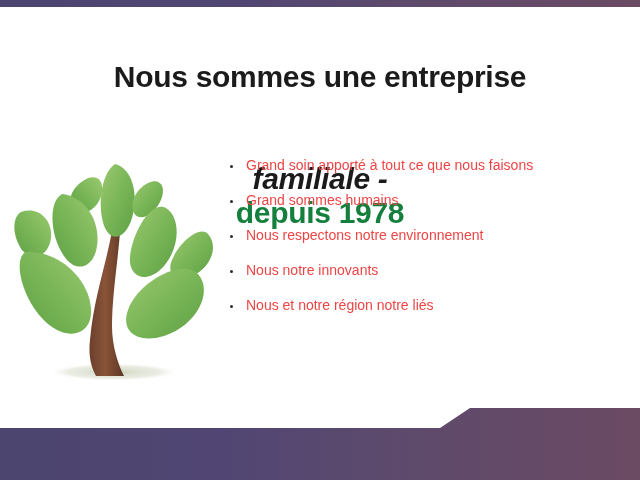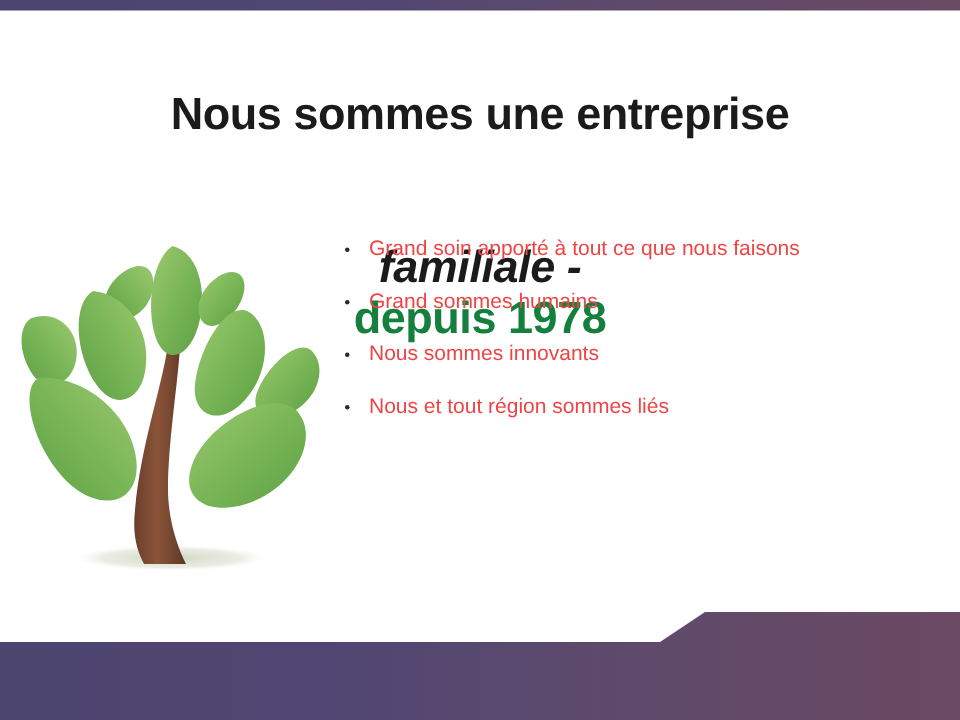--- a/index.html
+++ b/index.html
@@ -131,25 +131,29 @@
   <li>
       <span class="dot"></span>
       <span>Grand soin apporté à tout ce que nous faisons</span>
     </li>
   <li>
       <span class="dot"></span>
       <span>Grand sommes humains</span>
     </li>
   <li>
       <span class="dot"></span>
-      <span>Nous sommes innovants</span>
+      <span>Nous respectons notre environnement</span>
     </li>
   <li>
       <span class="dot"></span>
-      <span>Nous et tout région sommes liés</span>
+      <span>Nous notre innovants</span>
+    </li>
+  <li>
+      <span class="dot"></span>
+      <span>Nous et notre région notre liés</span>
     </li>
 </ul>
 
 <div class="footer">
   <svg width="640" height="80" viewBox="0 0 640 80" xmlns="http://www.w3.org/2000/svg">
     <defs>
       <linearGradient id="fg" x1="0" y1="0" x2="1" y2="0">
         <stop offset="0%" stop-color="#4c4570"></stop>
         <stop offset="35%" stop-color="#514673"></stop>
         <stop offset="62%" stop-color="#5d4a6c"></stop>

